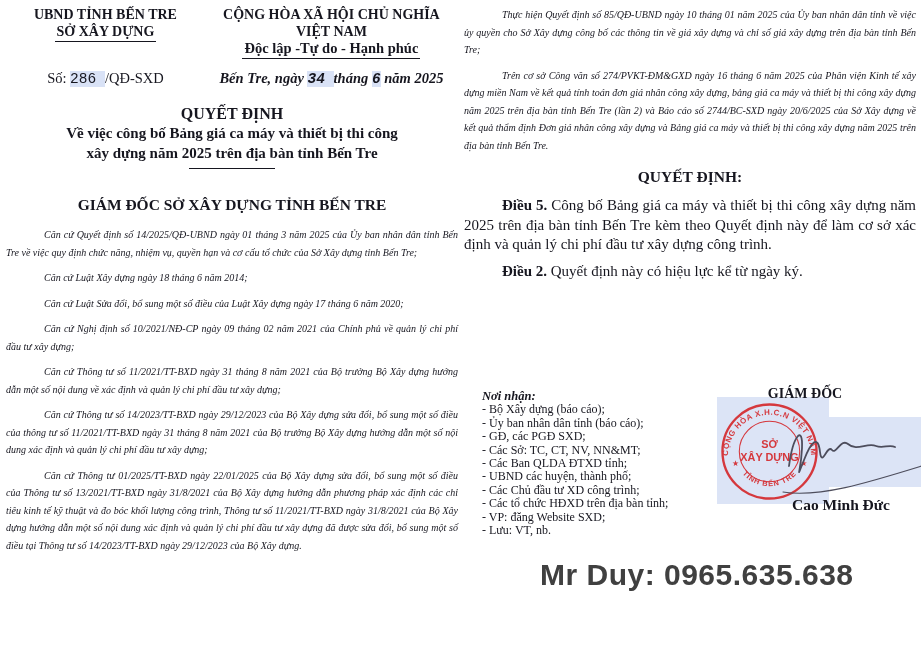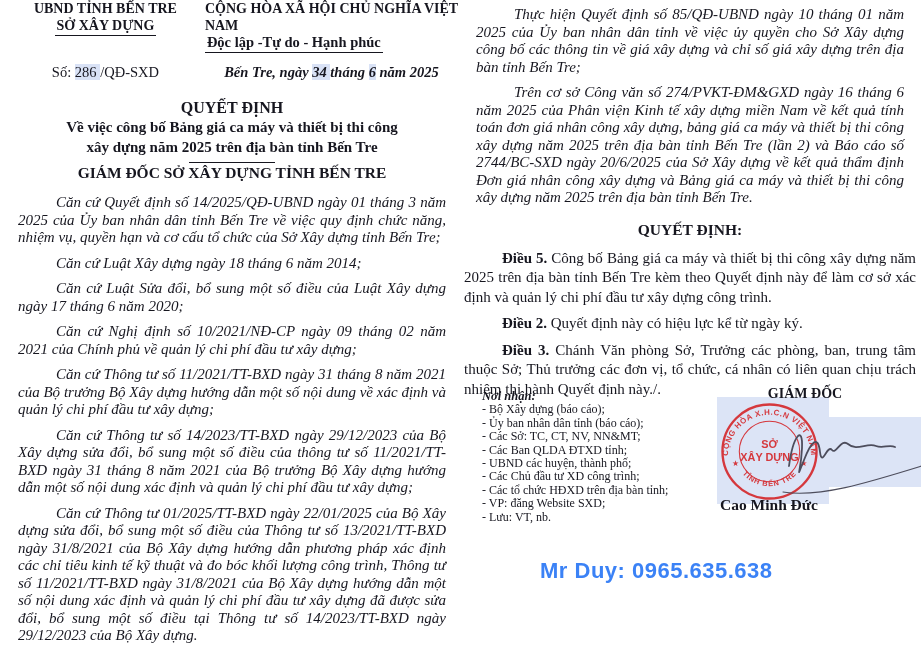--- a/index.html
+++ b/index.html
@@ -6,64 +6,64 @@
   body{
     width:921px;height:649px;position:relative;overflow:hidden;
     background:#ffffff;color:#16161f;
     font-family:"Liberation Serif","DejaVu Serif",serif;
   }
   .col{position:absolute;top:0;}
   .col-left{left:6px;width:452px;}
   .col-right{left:464px;width:452px;height:649px;}
 
   
-  .hdr-row{display:flex;}
+  .hdr-row{display:flex;padding-top:6px;}
   .hdr-left{width:44%;text-align:center;font-weight:bold;font-size:14px;line-height:17px;}
-  .hdr-right{width:56%;font-weight:bold;font-size:14px;line-height:17px;}
+  .hdr-right{width:56%;text-align:center;font-weight:bold;font-size:14px;line-height:17px;}
   .u-line{display:inline-block;border-bottom:1.5px solid #16161f;padding:0 2px 1px;}
   .motto{font-size:14.5px;}
   .so-row{display:flex;margin-top:11px;font-size:14.5px;}
   .so-num{width:44%;text-align:center;}
   .date-line{width:56%;text-align:center;font-style:italic;font-weight:bold;}
-  .hl{background:#d9e2f6;}
+  .hl{background:#d9e2f6;font-family:Liberation Mono, monospace;}
 
   
   .title-block{text-align:center;margin-top:17px;}
   .title-main{font-weight:bold;font-size:16px;line-height:19px;}
   .title-sub{font-weight:bold;font-size:15px;line-height:19px;margin-top:1px;}
   .title-rule{width:86px;border:0;border-top:1.6px solid #16161f;margin:5px auto 0;}
-  .authority{font-weight:bold;font-size:15.5px;text-align:center;margin-top:1px;}
+  .authority{font-weight:bold;font-size:15.5px;text-align:center;margin-top:27px;}
 
   
   .paras{margin-top:12px;}
-  p.doc{font-size:15px;line-height:17.5px;margin:0 12px 8px;text-indent:38px;text-align:justify;}
+  p.doc{font-size:10px;line-height:17.5px;margin:0 0 8px;text-indent:38px;text-align:justify;}
   p.doc.it{font-style:italic;}
   .decide-heading{text-align:center;font-weight:bold;font-size:15.5px;margin:14px 0 10px;}
   p.article{font-size:15px;line-height:19.5px;margin:0 0 7px;text-indent:38px;text-align:justify;}
   p.article b{font-weight:bold;}
 
   
   .footer-zone{position:absolute;left:16px;top:386px;width:452px;height:263px;}
   .recipients{position:absolute;left:2px;top:4px;width:232px;font-size:12px;line-height:13.4px;}
   .recipients .rhead{font-weight:bold;font-style:italic;font-size:12.5px;}
   .recipients div{white-space:nowrap;}
 
   .blue-rect{position:absolute;background:#dce4f6;}
   .rect-a{left:237px;top:11px;width:112px;height:107px;}
   .rect-b{left:347px;top:31px;width:103px;height:70px;}
 
   .sig-title{position:absolute;left:240px;top:0px;width:170px;text-align:center;
              font-weight:bold;font-size:14px;}
   .stamp{position:absolute;left:240px;top:16px;width:99px;height:99px;}
   .sig-svg{position:absolute;left:295px;top:22px;width:160px;height:95px;}
-  .signer{position:absolute;left:240px;top:110px;width:170px;text-align:left;
+  .signer{position:absolute;left:240px;top:110px;width:170px;text-align:right;
           font-weight:bold;font-size:15.5px;}
   .contact{position:absolute;left:60px;top:172px;
            font-family:"Liberation Sans","DejaVu Sans",sans-serif;
-           font-weight:bold;font-size:22px;color:#3b82f6;letter-spacing:0.5px;}
+           font-weight:bold;font-size:30px;color:#404040;letter-spacing:0.5px;}
 </style>
 </head>
 <body>
 
 <div class="col col-left">
   <div class="hdr-row">
     <div class="hdr-left">
       <div>UBND TỈNH BẾN TRE</div>
       <div><span class="u-line">SỞ XÂY DỰNG</span></div>
     </div>
@@ -103,28 +103,28 @@
   <div class="paras" style="margin-top:6px;">
     <p class="doc it">Thực hiện Quyết định số 85/QĐ-UBND ngày 10 tháng 01 năm 2025 của Ủy ban nhân dân tỉnh về việc ủy quyền cho Sở Xây dựng công bố các thông tin về giá xây dựng và chỉ số giá xây dựng trên địa bàn tỉnh Bến Tre;</p>
     <p class="doc it">Trên cơ sở Công văn số 274/PVKT-ĐM&amp;GXD ngày 16 tháng 6 năm 2025 của Phân viện Kinh tế xây dựng miền Nam về kết quả tính toán đơn giá nhân công xây dựng, bảng giá ca máy và thiết bị thi công xây dựng năm 2025 trên địa bàn tỉnh Bến Tre (lần 2) và Báo cáo số 2744/BC-SXD ngày 20/6/2025 của Sở Xây dựng về kết quả thẩm định Đơn giá nhân công xây dựng và Bảng giá ca máy và thiết bị thi công xây dựng năm 2025 trên địa bàn tỉnh Bến Tre.</p>
   </div>
 
   <div class="decide-heading">QUYẾT ĐỊNH:</div>
 
   <div>
     <p class="article"><b>Điều 5.</b><span> Công bố Bảng giá ca máy và thiết bị thi công xây dựng năm 2025 trên địa bàn tỉnh Bến Tre kèm theo Quyết định này để làm cơ sở xác định và quản lý chi phí đầu tư xây dựng công trình.</span></p>
     <p class="article"><b>Điều 2.</b><span> Quyết định này có hiệu lực kể từ ngày ký.</span></p>
-    <p class="article"><b>Điều 3.</b><span> Chánh Văn phòng Sở, Trưởng các phòng, ban, trung tâm thuộc Sở; Thủ trưởng các đơn vị, tổ chức, cá nhân có liên quan chịu trách nhiệm thi hành Quyết định này./.</span></p>
   </div>
 
   <div class="footer-zone">
     <div class="recipients">
       <div class="rhead">Nơi nhận:</div>
       <div>- Bộ Xây dựng (báo cáo);</div>
       <div>- Ủy ban nhân dân tỉnh (báo cáo);</div>
+      <div>- GĐ, các PGĐ SXD;</div>
       <div>- Các Sở: TC, CT, NV, NN&amp;MT;</div>
       <div>- Các Ban QLDA ĐTXD tỉnh;</div>
       <div>- UBND các huyện, thành phố;</div>
       <div>- Các Chủ đầu tư XD công trình;</div>
       <div>- Các tổ chức HĐXD trên địa bàn tỉnh;</div>
       <div>- VP: đăng Website SXD;</div>
       <div>- Lưu: VT, nb.</div>
     </div>
 
     <div class="blue-rect rect-a"></div>

